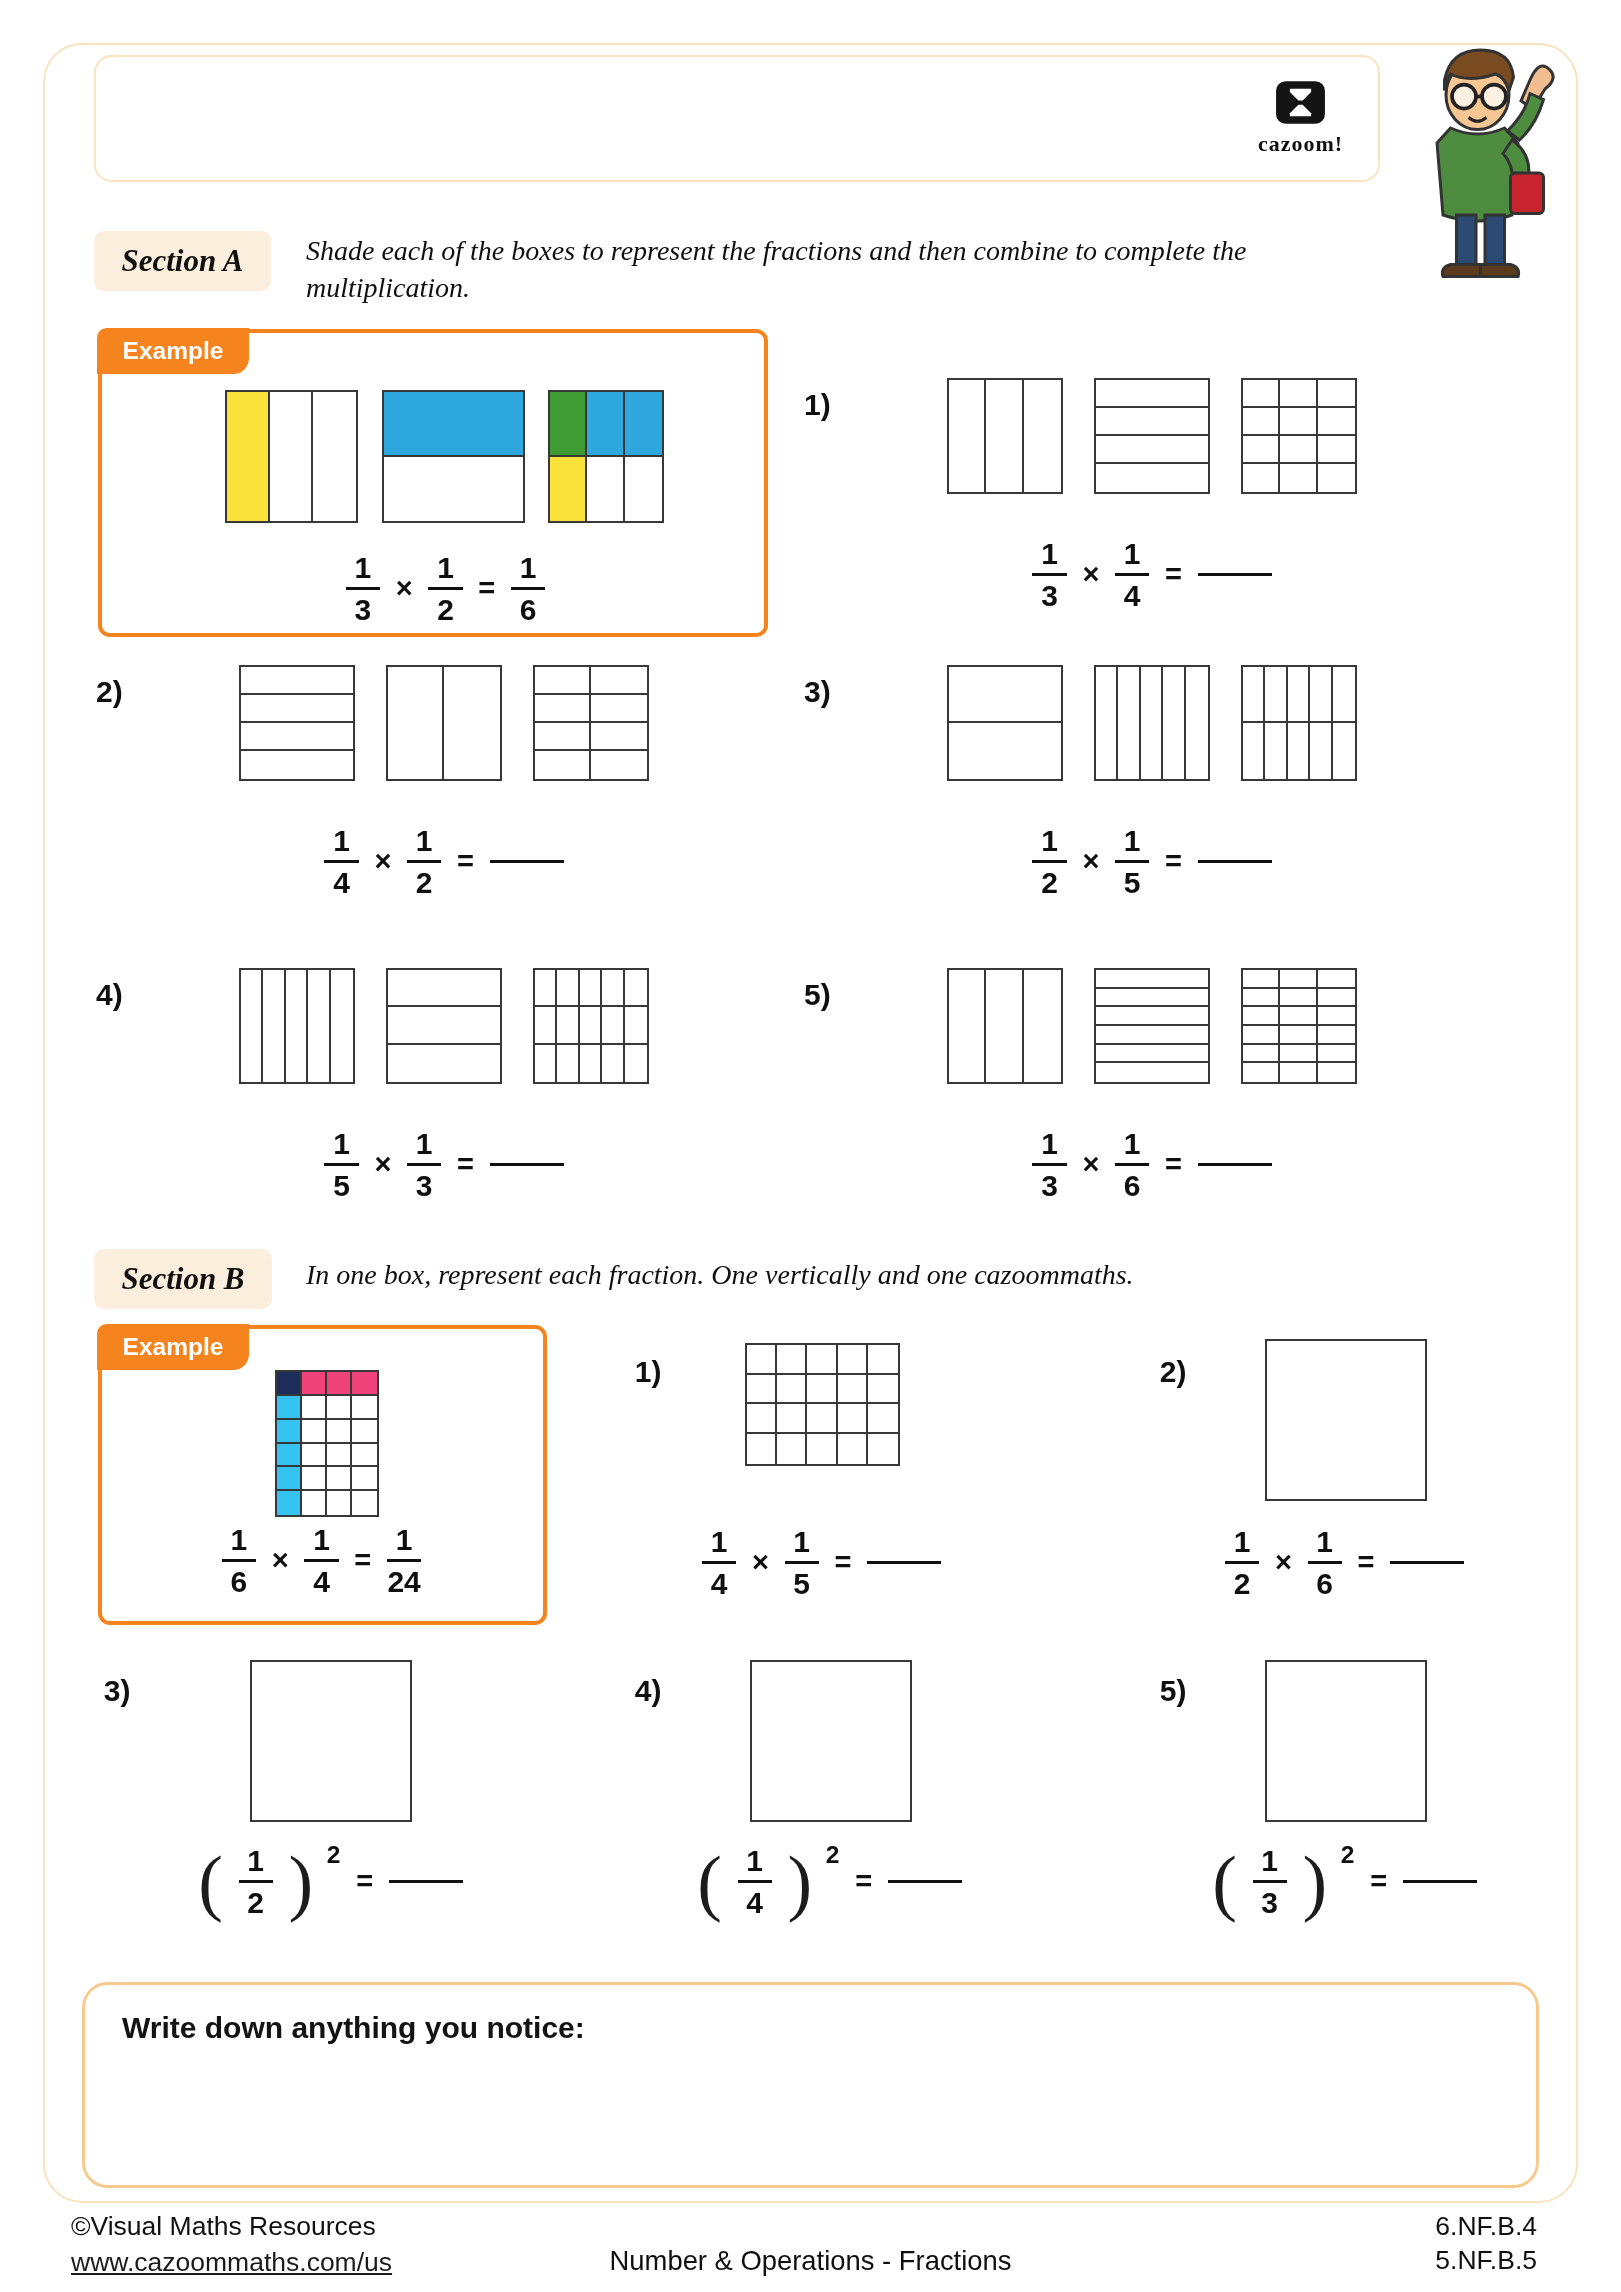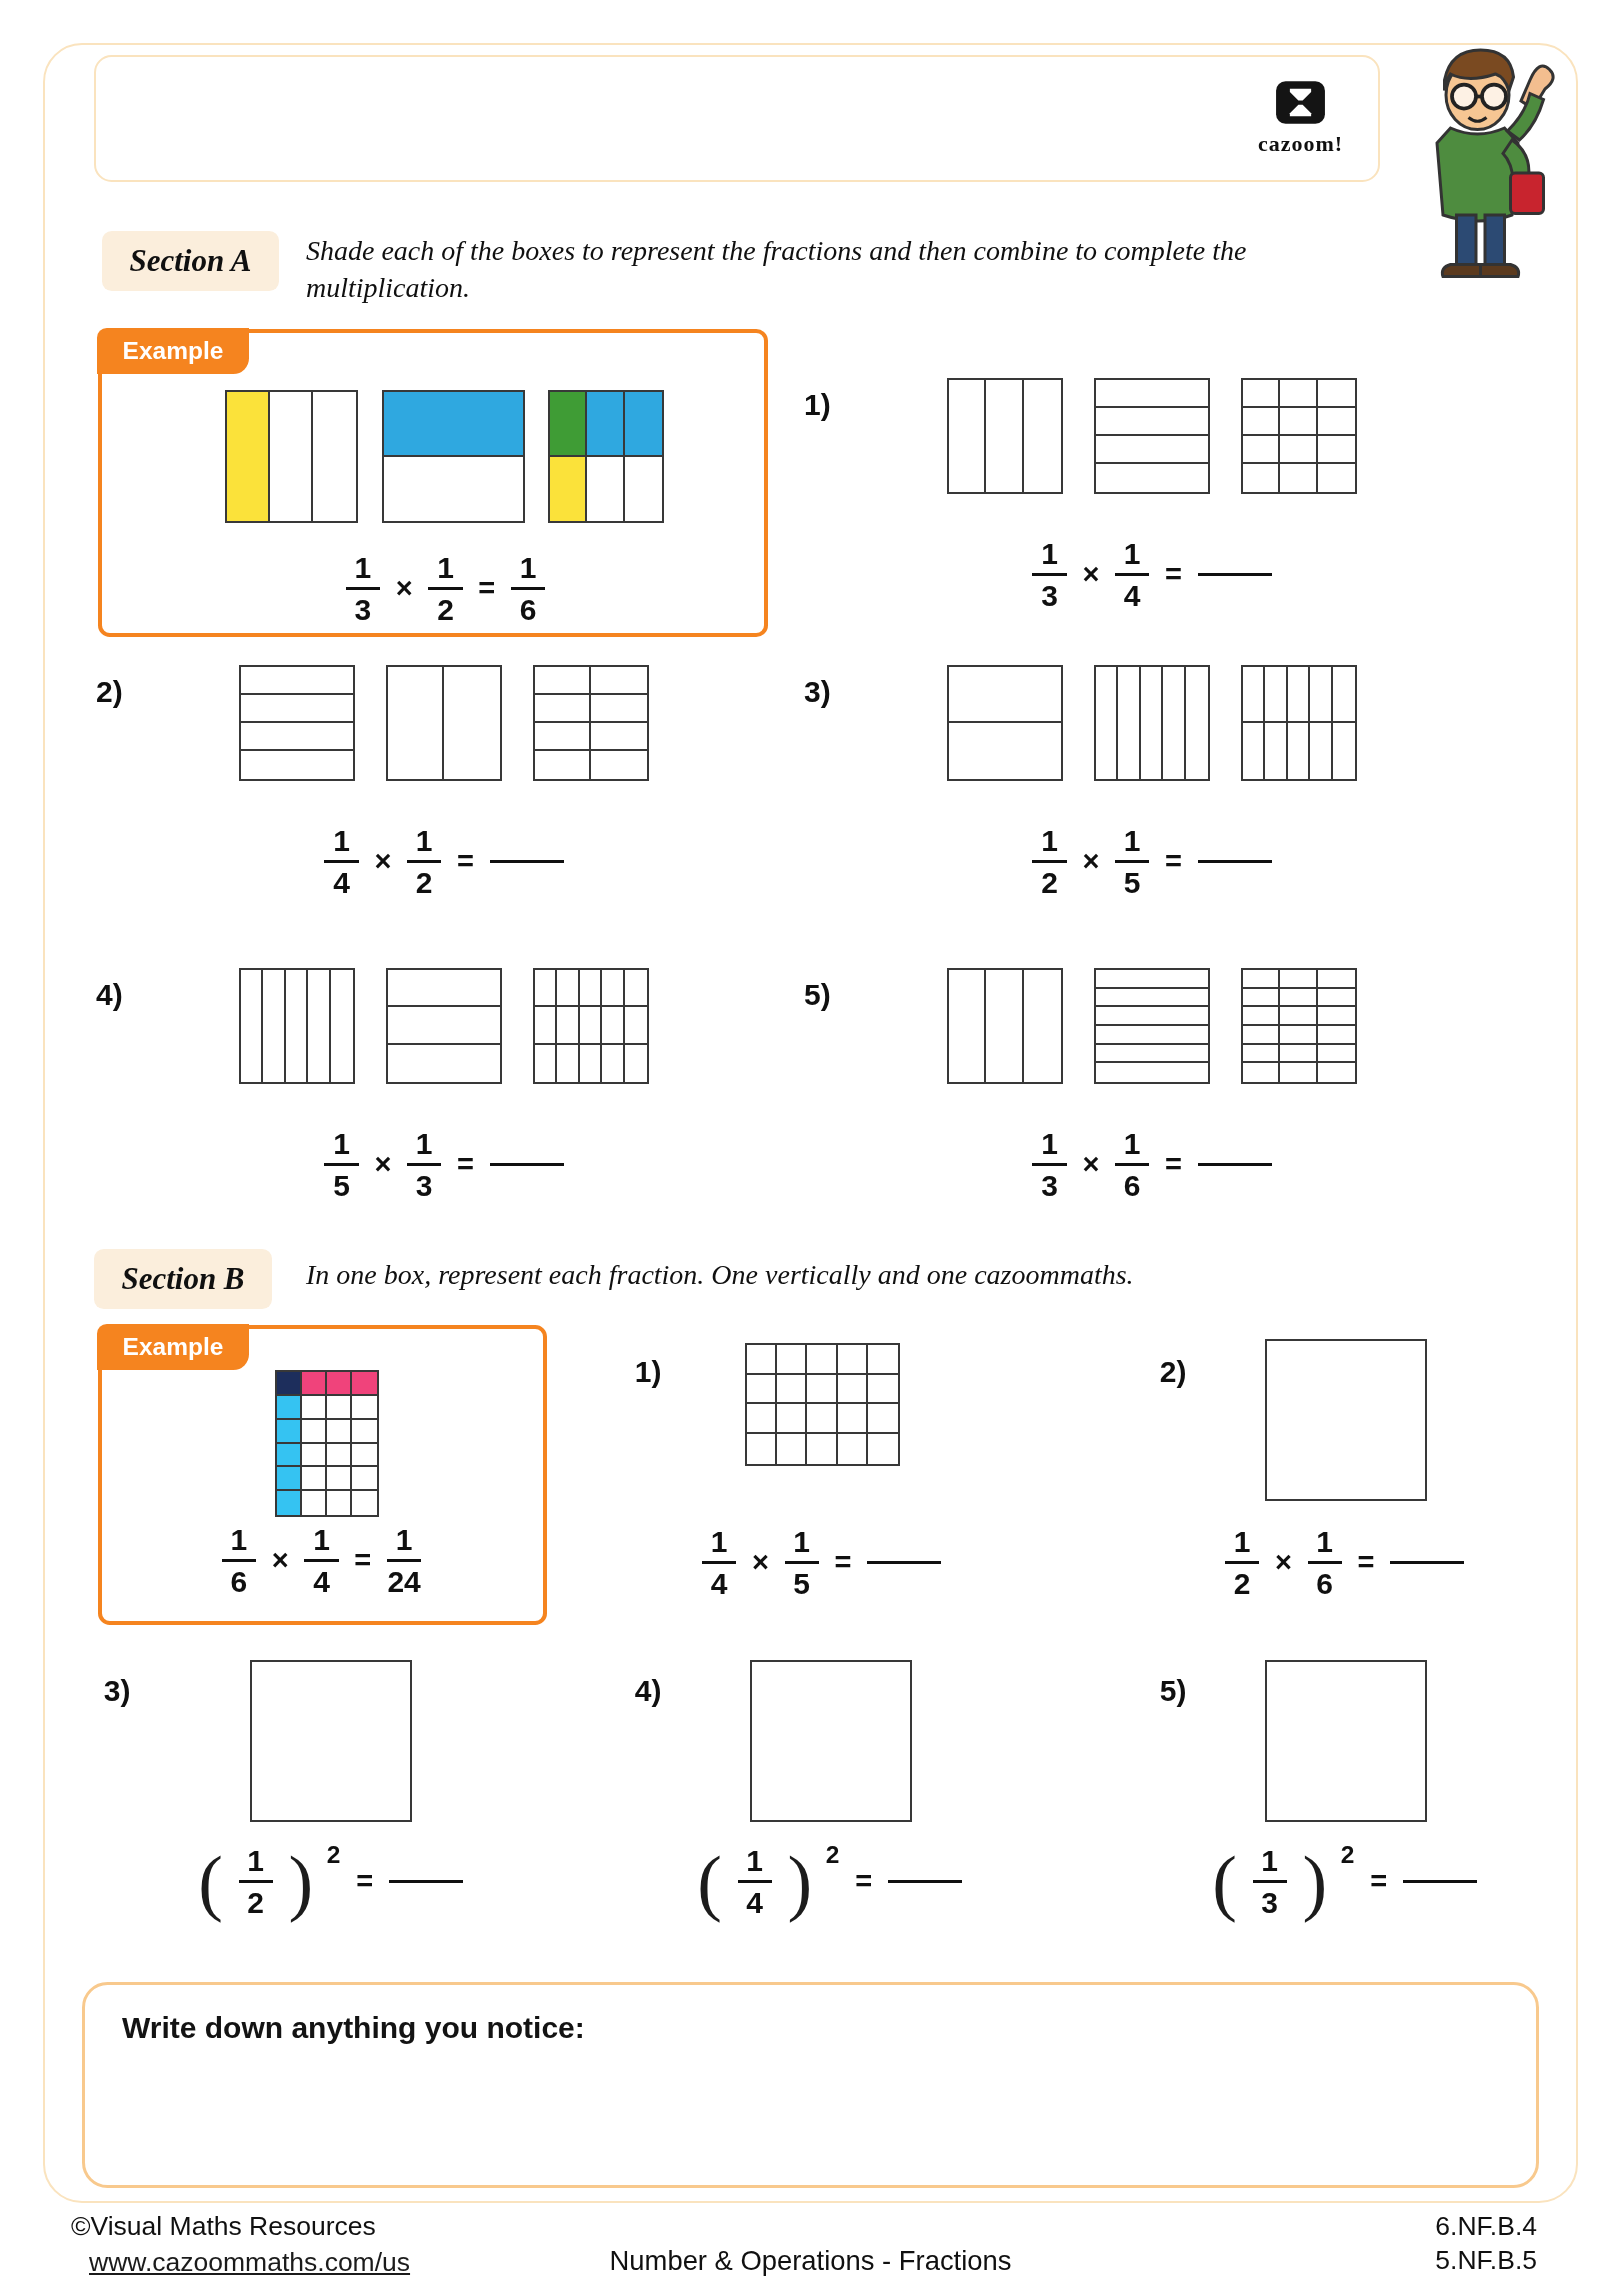--- a/index.html
+++ b/index.html
@@ -80,21 +80,21 @@
   .exp { position:relative; top:-27.4px; font-size:24.5px; font-weight:bold; margin-left:-2px; }
 
   .notice-box {
     position:absolute; left:82px; top:1982px; width:1457px; height:206px;
     border:3.9px solid var(--notice-border, #F8C98D); border-radius:25.5px;
     background:#fff; z-index:2;
   }
   .notice-label { padding:25.5px 37px; font-size:30px; font-weight:bold; color:#131313; }
 
   .footer-left { position:absolute; left:71px; top:2209px; font-size:26.5px; line-height:1.3; z-index:2; }
-  .footer-link { color:#1b1b1b; text-decoration:underline; cursor:pointer; display:inline-block; margin-top:2px;margin-left:18px; }
+  .footer-link { color:#1b1b1b; text-decoration:underline; cursor:pointer; display:inline-block; margin-top:2px; }
   .footer-center { position:absolute; left:0; right:0; top:2245px; text-align:center; font-size:27.4px; z-index:2; }
   .footer-right { position:absolute; right:84px; top:2209px; font-size:26.5px; line-height:1.3; text-align:left; z-index:2; }
 </style>
 </head>
 <body>
 
 <div class="outer-border"></div>
 
 <div class="title-box">
   <div class="title">
@@ -124,21 +124,21 @@
     <path d="M82 64 q12 -12 15 -25 l9 4 q-5 17 -16 27 z" fill="#4E8C3F" stroke="#333" stroke-width="2"></path>
     <path d="M85 70 q13 9 11 25 l-10 3 q-1 -13 -7 -19 z" fill="#4E8C3F" stroke="#333" stroke-width="2"></path>
     <rect x="84" y="92" width="22" height="27" rx="3" fill="#C8242E" stroke="#333" stroke-width="2"></rect>
     <rect x="48" y="120" width="13" height="33" fill="#2C4A73" stroke="#333" stroke-width="2"></rect>
     <rect x="67" y="120" width="13" height="33" fill="#2C4A73" stroke="#333" stroke-width="2"></rect>
     <path d="M44 153 h20 v8 h-25 q-2 -6 5 -8 z" fill="#5B3A1E" stroke="#333" stroke-width="2"></path>
     <path d="M64 153 h20 q7 2 5 8 h-25 z" fill="#5B3A1E" stroke="#333" stroke-width="2"></path>
   </svg>
 </div>
 
-<div class="section-label" style="left:102px; top:231px;">Section A</div>
+<div class="section-label" style="left:94px; top:231px;">Section A</div>
 <div class="instruction" style="left:306px; top:233px; width:980px;">Shade each of the boxes to represent the fractions and then combine to complete the multiplication.</div>
 
 <div class="example-box" style="left:98px; top:329px; width:670px; height:308px;">
   <div class="example-tag">Example</div>
   <div class="ex-grids">
     <div class="grid" style="width: 133px; height: 133px; display: grid; grid-template-columns: repeat(3, 1fr); grid-template-rows: repeat(1, 1fr);">
         <div class="cell" style="border-bottom: none; background: rgb(251, 226, 58);"></div>
         <div class="cell" style="border-bottom: none;"></div>
         <div class="cell" style="border-right: none; border-bottom: none;"></div>
       </div>

